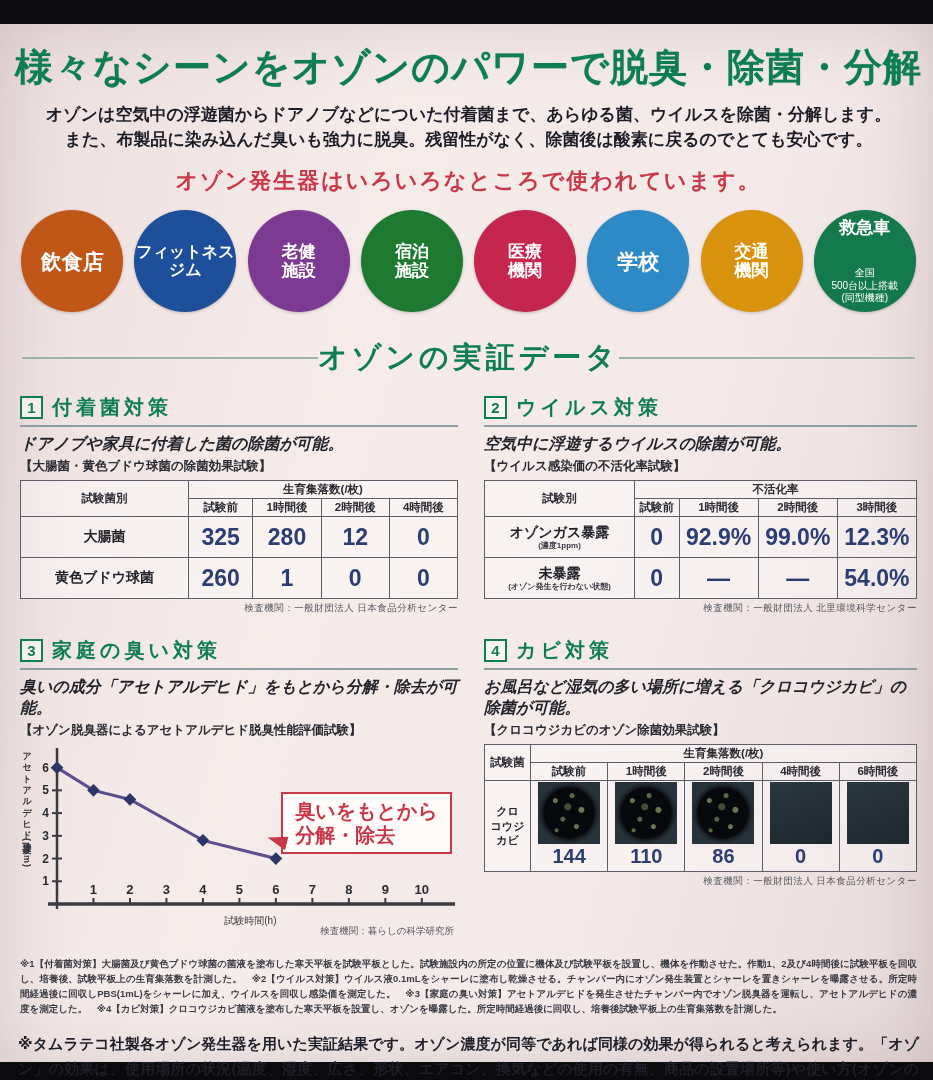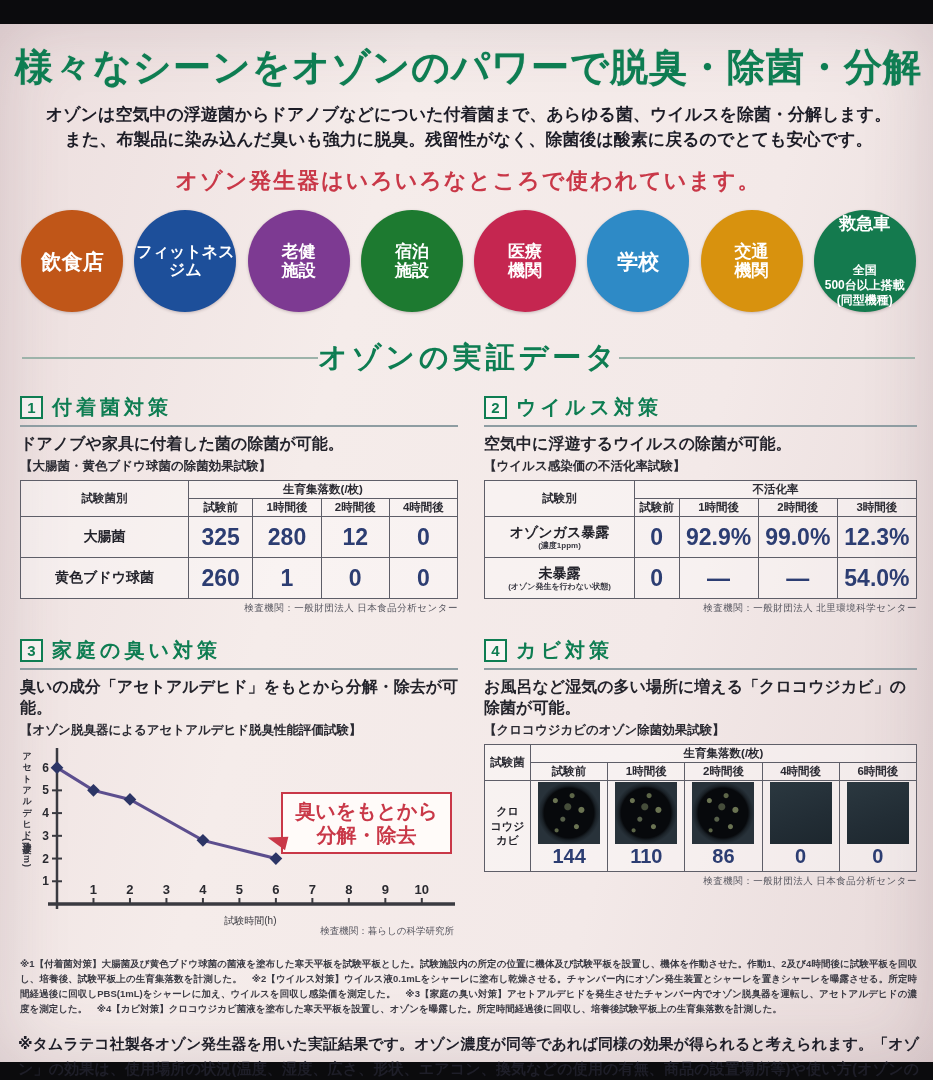--- a/index.html
+++ b/index.html
@@ -18,59 +18,59 @@
   .usage-heading { text-align:center; color:#c93848; font-weight:800; font-size:22px;
                    letter-spacing:2px; margin-top:14px; }
 
   
   .circles { display:flex; justify-content:space-evenly; align-items:center;
              padding:0 6px; margin-top:10px; height:110px; }
   .usage-circle { width:102px; height:102px; border-radius:50%; color:#fff;
                   display:flex; flex-direction:column; align-items:center; justify-content:center;
                   text-align:center; flex:0 0 auto; box-shadow:0 1px 3px rgba(60,30,40,.25); }
   .usage-circle .lab { font-weight:800; font-size:17px; line-height:1.12; white-space:pre-line; }
-  .usage-circle .sub { font-weight:700; font-size:12px; line-height:1.25; white-space:pre-line; margin-top:2px; }
+  .usage-circle .sub { font-weight:400; font-size:10px; line-height:1.25; white-space:pre-line; margin-top:2px; }
   .usage-circle[data-idx="0"] .lab { font-size:21px; }
   .usage-circle[data-idx="1"] .lab { font-size:16px; }
   .usage-circle[data-idx="5"] .lab { font-size:21px; }
 
   
   .proof-title { display:flex; align-items:center; gap:0; margin:22px 18px 10px 18px;
                  color:#0e7d52; font-size:29px; font-weight:800; letter-spacing:4px; }
   .proof-title .rule { flex:1; height:2px; background:#9db3aa; }
 
   
   .proof-grid { display:grid; grid-template-columns:1fr 1fr; column-gap:26px;
                 row-gap:22px; padding:6px 16px 0 16px; }
   .sec-head { display:flex; align-items:center; border-bottom:2px solid #8e9da2; padding-bottom:4px; }
   .sec-num { width:23px; height:23px; border:2px solid #0e7d52; color:#0e7d52;
              font-weight:800; font-size:15px; display:flex; align-items:center;
              justify-content:center; background:rgba(255,255,255,.5); }
   .sec-title { margin-left:9px; color:#0e7d52; font-weight:800; font-size:20px; letter-spacing:4px;text-align:center; }
-  .sec-desc { margin:7px 0 3px 0; color:#23232b; font-weight:700; font-size:16px; line-height:1.3; }
+  .sec-desc { margin:7px 0 3px 0; color:#23232b; font-weight:700; font-size:16px; line-height:1.3;font-style:italic; }
   .sec-caption { color:#2a2a32; font-weight:700; font-size:12.5px; margin:2px 0 5px 0; }
   .agency { text-align:right; color:#55555e; font-size:9.5px; letter-spacing:.5px; margin-top:3px; }
 
   
   table.data { width:100%; border-collapse:collapse; background:rgba(255,255,255,.38); }
   table.data th, table.data td { border:1.5px solid #5e5e68; text-align:center; padding:1px 2px; }
   table.data th { font-size:11.5px; font-weight:700; color:#2a2a32; }
   .rowlab { font-size:14px; font-weight:800; color:#23232b; }
   .sublab { display:block; font-size:8px; font-weight:700; color:#3a3a44; line-height:1.1; }
   .val { font-size:23px; font-weight:700; color:#2c3d72; }
   table.data tr.datarow td { height:41px; }
   .w-lab1 { width:168px; } .w-lab2 { width:150px; }
 
   
   .chart-wrap { position:relative; height:196px; margin-top:2px; }
   .ylabel { position:absolute; left:0; top:2px; writing-mode:vertical-rl;
             font-size:9px; font-weight:700; color:#33333c; letter-spacing:1px; height:160px; }
   .chart-svg { margin-left:13px; display:block; }
   .callout { position:absolute; right:6px; top:48px; background:rgba(255,252,250,.95);
-             border:2.5px solid #c93848; padding:5px 12px; text-align:center;
+             border:2.5px solid #c93848; padding:5px 12px; text-align:left;
              color:#c93848; font-weight:800; font-size:20px; line-height:1.2; }
   .callout::before { content:""; position:absolute; left:-16px; bottom:4px; width:0; height:0;
                      border-style:solid; border-width:6px 20px 8px 0;
                      border-color:transparent #c93848 transparent transparent; transform:rotate(14deg); }
   .chart-agency { position:absolute; right:4px; bottom:2px; color:#55555e; font-size:9.5px; }
 
   
   table.mold th, table.mold td { border:1.5px solid #5e5e68; }
   .mold-corner { width:46px; font-size:11px; }
   .mold-lab { font-size:11px; font-weight:800; color:#23232b; line-height:1.3; }

